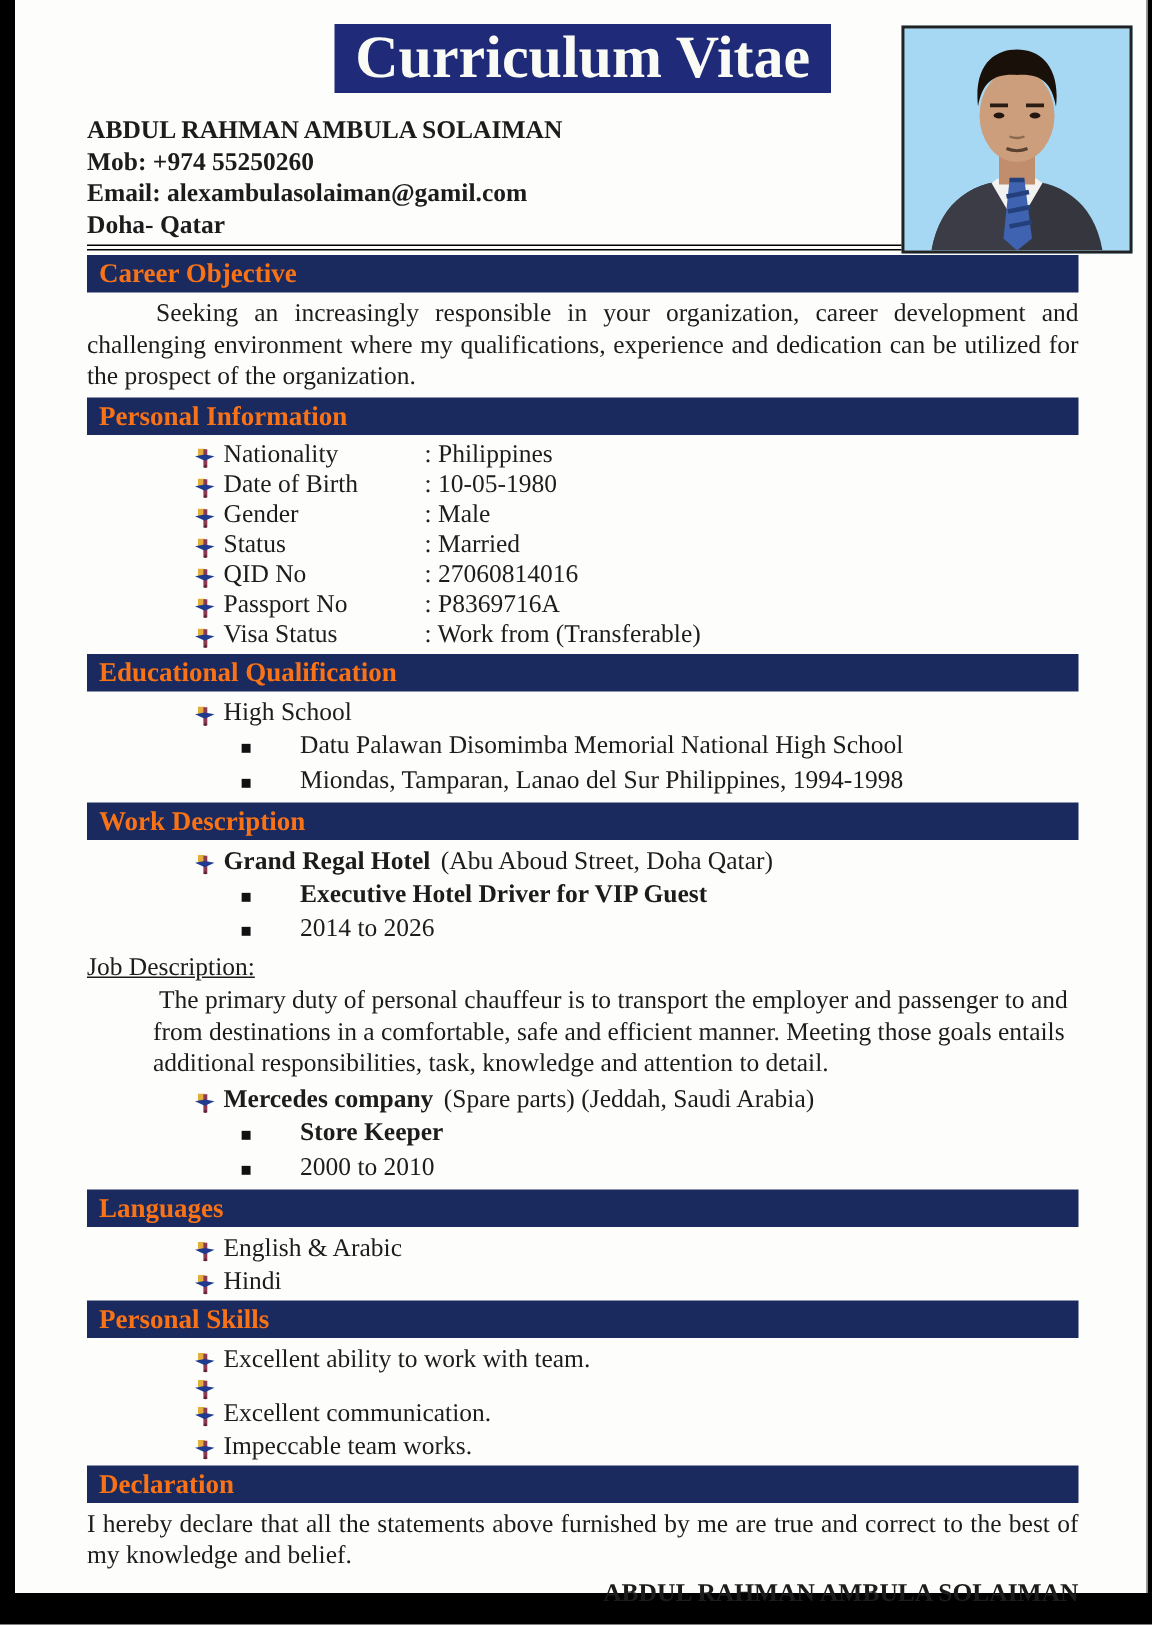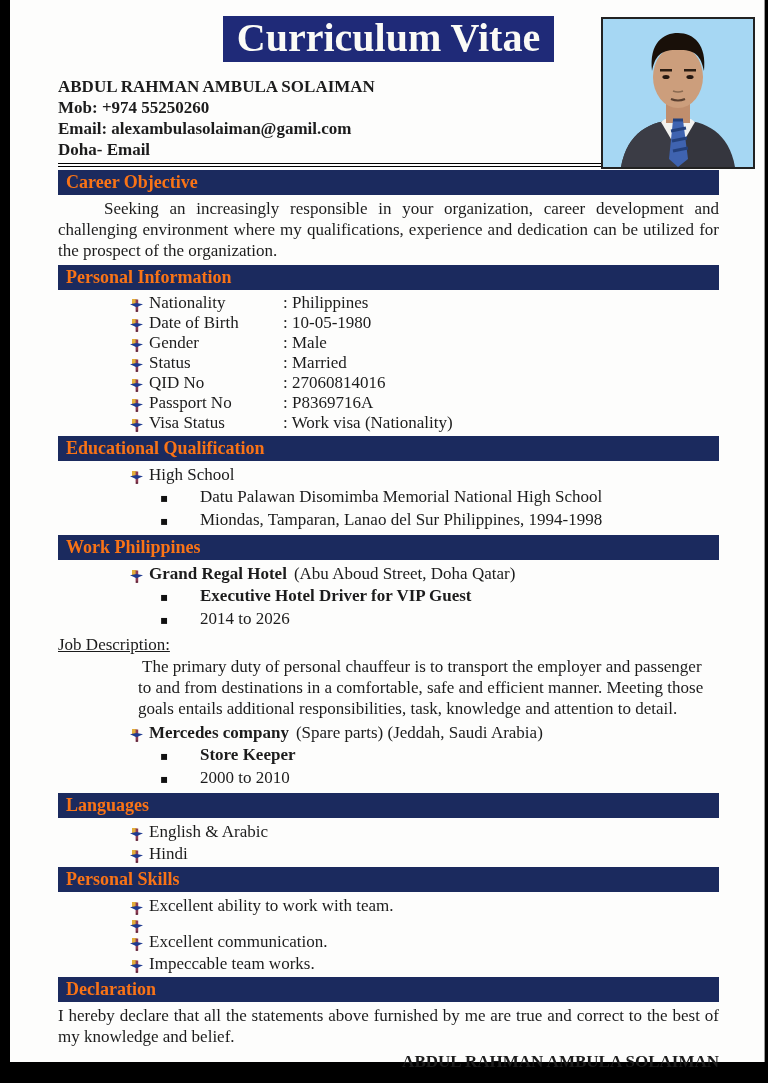--- a/index.html
+++ b/index.html
@@ -97,21 +97,21 @@
     color: #111;
     font-family: "DejaVu Sans", sans-serif;
   }
   .b { font-weight: bold; }
   .job-desc-heading {
     font-weight: normal;
     text-decoration: underline;
     margin: 3px 0 1px 0;
   }
   .job-desc {
-    margin: 0 6px 3px 80px;
+    margin: 0 6px 3px 44px;
     text-indent: 4px;
   }
   
   .signature {
     text-align: right;
     font-weight: bold;
     margin-top: 1px;
     line-height: 22px;
   }
   .company-loc { margin-left: 7px; }
@@ -153,21 +153,21 @@
         <polygon points="70,101 80,101 85,140 75,148 66,140" fill="#3f63b0"></polygon>
         <path d="M70,101 L80,101 M68,112 L83,109 M69,122 L84,119 M70,132 L85,129" stroke="#23407c" stroke-width="3" fill="none"></path>
       </svg>
     </div>
 
     <div class="contact-wrap">
       <div class="contact">
         <div>ABDUL RAHMAN AMBULA SOLAIMAN</div>
         <div>Mob: +974 55250260</div>
         <div>Email: alexambulasolaiman@gamil.com</div>
-        <div>Doha- Email</div>
+        <div>Doha- Qatar</div>
       </div>
     </div>
 
     <div class="bar">Career Objective</div>
     <p class="objective">Seeking an increasingly responsible in your organization, career development and challenging environment where my qualifications, experience and dedication can be utilized for the prospect of the organization.</p>
 
     <div class="bar">Personal Information</div>
     <div>
       <div class="pi-row">
         <span class="fbullet"><svg width="13" height="13">
@@ -209,41 +209,41 @@
               <use href="#ribbon-bullet"></use>
             </svg></span>
         <span class="pi-label">Passport No</span>
         <span class="pi-value">: P8369716A</span>
       </div>
       <div class="pi-row">
         <span class="fbullet"><svg width="13" height="13">
               <use href="#ribbon-bullet"></use>
             </svg></span>
         <span class="pi-label">Visa Status</span>
-        <span class="pi-value">: Work visa (Nationality)</span>
+        <span class="pi-value">: Work from (Transferable)</span>
       </div>
     </div>
 
     <div class="bar">Educational Qualification</div>
     <div class="bullet-line">
       <span class="fbullet"><svg width="13" height="13">
             <use href="#ribbon-bullet"></use>
           </svg></span>
       <span>High School</span>
     </div>
     <div class="sub-line">
       <span class="sq">▪</span>
       <span>Datu Palawan Disomimba Memorial National High School</span>
     </div>
     <div class="sub-line">
       <span class="sq">▪</span>
       <span>Miondas, Tamparan, Lanao del Sur Philippines, 1994-1998</span>
     </div>
 
-    <div class="bar">Work Philippines</div>
+    <div class="bar">Work Description</div>
     <div class="bullet-line">
       <span class="fbullet"><svg width="13" height="13">
             <use href="#ribbon-bullet"></use>
           </svg></span>
       <span>
         <span class="b">Grand Regal Hotel</span><span class="company-loc">(Abu Aboud Street, Doha Qatar)</span>
       </span>
     </div>
     <div class="sub-line">
       <span class="sq">▪</span>

